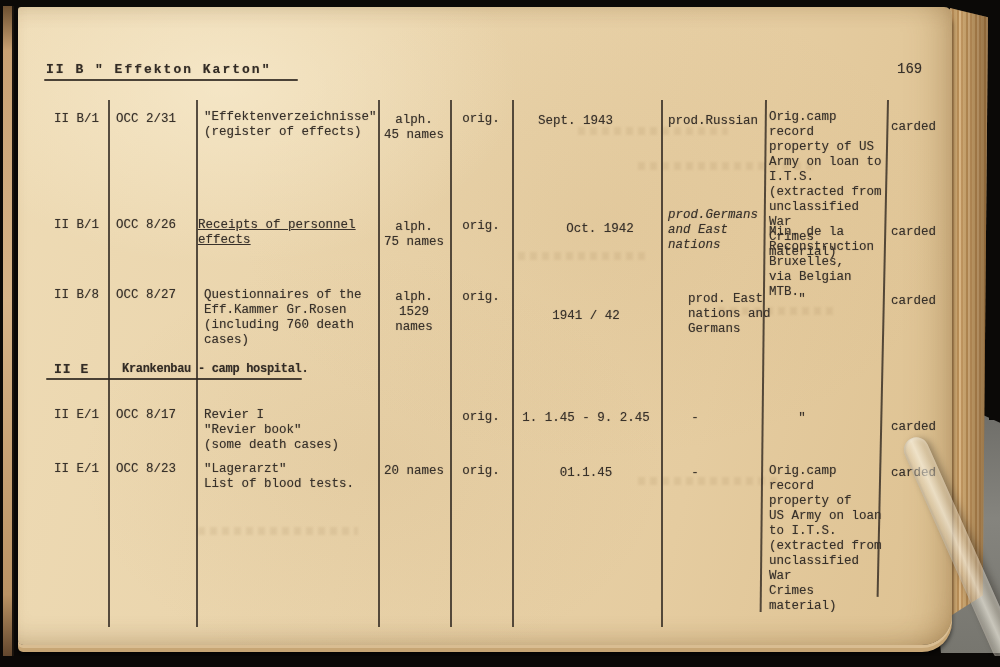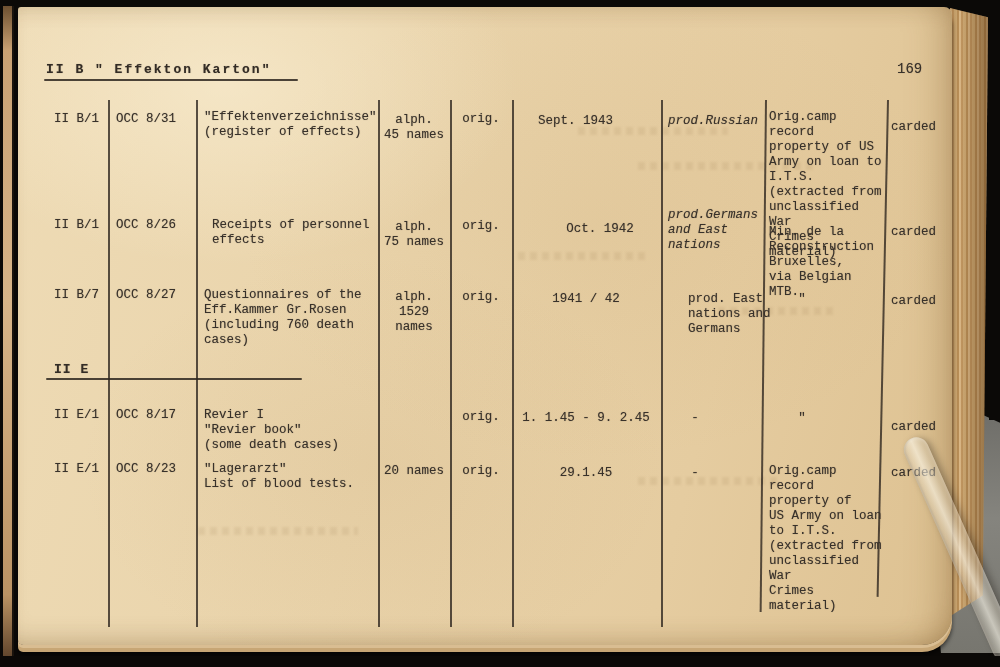--- a/index.html
+++ b/index.html
@@ -86,78 +86,79 @@
     <div class="vl" style="left:360px;"></div>
     <div class="vl" style="left:432px;"></div>
     <div class="vl" style="left:494px;"></div>
     <div class="vl" style="left:643px;"></div>
     <div class="vl" style="left:747px;height:512px;transform:rotate(0.6deg);transform-origin:top center;"></div>
     <div class="vl" style="left:869px;height:497px;transform:rotate(1.2deg);transform-origin:top center;"></div>
 
     
     <div style="display:contents;">
       <div class="txt" style="left:36px;top:105px;">II  B/1</div>
-      <div class="txt" style="left:98px;top:105px;">OCC 8/31</div>
+      <div class="txt" style="left:98px;top:105px;">OCC 2/31</div>
       <div class="txt" style="left:186px;top:103px;width:176px;">"Effektenverzeichnisse"
 (register of effects)</div>
       <div class="txt" style="left:360px;top:106px;width:72px;text-align:center;">alph.
 45 names</div>
       <div class="txt" style="left:432px;top:105px;width:62px;text-align:center;">orig.</div>
       <div class="txt" style="left:494px;top:107px;width:127px;text-align:center;">Sept. 1943</div>
-      <div class="txt" style="left:650px;top:107px;width:96px;font-style:italic;">prod.Russian</div>
+      <div class="txt" style="left:650px;top:107px;width:96px;">prod.Russian</div>
       <div class="txt" style="left:751px;top:103px;width:120px;">Orig.camp record
 property of US
 Army on loan to
 I.T.S.
 (extracted from
 unclassified War
 Crimes material)</div>
       <div class="txt" style="left:873px;top:113px;">carded</div>
     </div>
 
     
     <div style="display:contents;">
       <div class="txt" style="left:36px;top:211px;">II  B/1</div>
       <div class="txt" style="left:98px;top:211px;">OCC 8/26</div>
-      <div class="txt" style="left:194px;top:211px;width:176px;">Receipts of personnel
+      <div class="txt" style="left:180px;top:211px;width:176px;text-decoration:underline;">Receipts of personnel
 effects</div>
       <div class="txt" style="left:360px;top:213px;width:72px;text-align:center;">alph.
 75 names</div>
       <div class="txt" style="left:432px;top:212px;width:62px;text-align:center;">orig.</div>
       <div class="txt" style="left:494px;top:215px;width:176px;text-align:center;">Oct.  1942</div>
       <div class="txt" style="left:650px;top:201px;width:96px;font-style:italic;">prod.Germans
 and East
 nations</div>
       <div class="txt" style="left:751px;top:218px;width:120px;">Min. de la
 Reconstruction
 Bruxelles,
 via Belgian MTB.</div>
       <div class="txt" style="left:873px;top:218px;">carded</div>
     </div>
 
     
     <div style="display:contents;">
-      <div class="txt" style="left:36px;top:281px;">II  B/7</div>
+      <div class="txt" style="left:36px;top:281px;">II  B/8</div>
       <div class="txt" style="left:98px;top:281px;">OCC 8/27</div>
       <div class="txt" style="left:186px;top:281px;width:176px;">Questionnaires of the
 Eff.Kammer Gr.Rosen
 (including 760 death cases)</div>
       <div class="txt" style="left:360px;top:283px;width:72px;text-align:center;">alph.
 1529 names</div>
       <div class="txt" style="left:432px;top:283px;width:62px;text-align:center;">orig.</div>
-      <div class="txt" style="left:494px;top:285px;width:148px;text-align:center;">1941 / 42</div>
+      <div class="txt" style="left:494px;top:302px;width:148px;text-align:center;">1941 / 42</div>
       <div class="txt" style="left:670px;top:285px;width:96px;">prod. East
 nations and
 Germans</div>
       <div class="txt" style="left:744px;top:285px;width:80px;text-align:center;">"</div>
       <div class="txt" style="left:873px;top:287px;">carded</div>
     </div>
 
     
     <div class="txt hd" style="left:36px;top:355px;letter-spacing:1px;">II  E</div>
+    <div class="txt hd" style="left:104px;top:355px;font-size:12px;letter-spacing:-0.3px;">Krankenbau - camp hospital.</div>
     <div class="rule" style="left:28px;top:371px;width:256px;"></div>
 
     
     <div style="display:contents;">
       <div class="txt" style="left:36px;top:401px;">II E/1</div>
       <div class="txt" style="left:98px;top:401px;">OCC 8/17</div>
       <div class="txt" style="left:186px;top:401px;width:176px;">Revier I
 "Revier book"
 (some death cases)</div>
       <div class="txt" style="left:432px;top:403px;width:62px;text-align:center;">orig.</div>
@@ -168,21 +169,21 @@
     </div>
 
     
     <div style="display:contents;">
       <div class="txt" style="left:36px;top:455px;">II E/1</div>
       <div class="txt" style="left:98px;top:455px;">OCC 8/23</div>
       <div class="txt" style="left:186px;top:455px;width:176px;">"Lagerarzt"
 List of blood tests.</div>
       <div class="txt" style="left:360px;top:457px;width:72px;text-align:center;">20 names</div>
       <div class="txt" style="left:432px;top:457px;width:62px;text-align:center;">orig.</div>
-      <div class="txt" style="left:494px;top:459px;width:148px;text-align:center;">29.1.45</div>
+      <div class="txt" style="left:494px;top:459px;width:148px;text-align:center;">01.1.45</div>
       <div class="txt" style="left:642px;top:459px;width:70px;text-align:center;">-</div>
       <div class="txt" style="left:751px;top:457px;width:120px;">Orig.camp record
 property of
 US Army on loan
 to I.T.S.
 (extracted from
 unclassified War
 Crimes material)</div>
       <div class="txt" style="left:873px;top:459px;">carded</div>
     </div>

